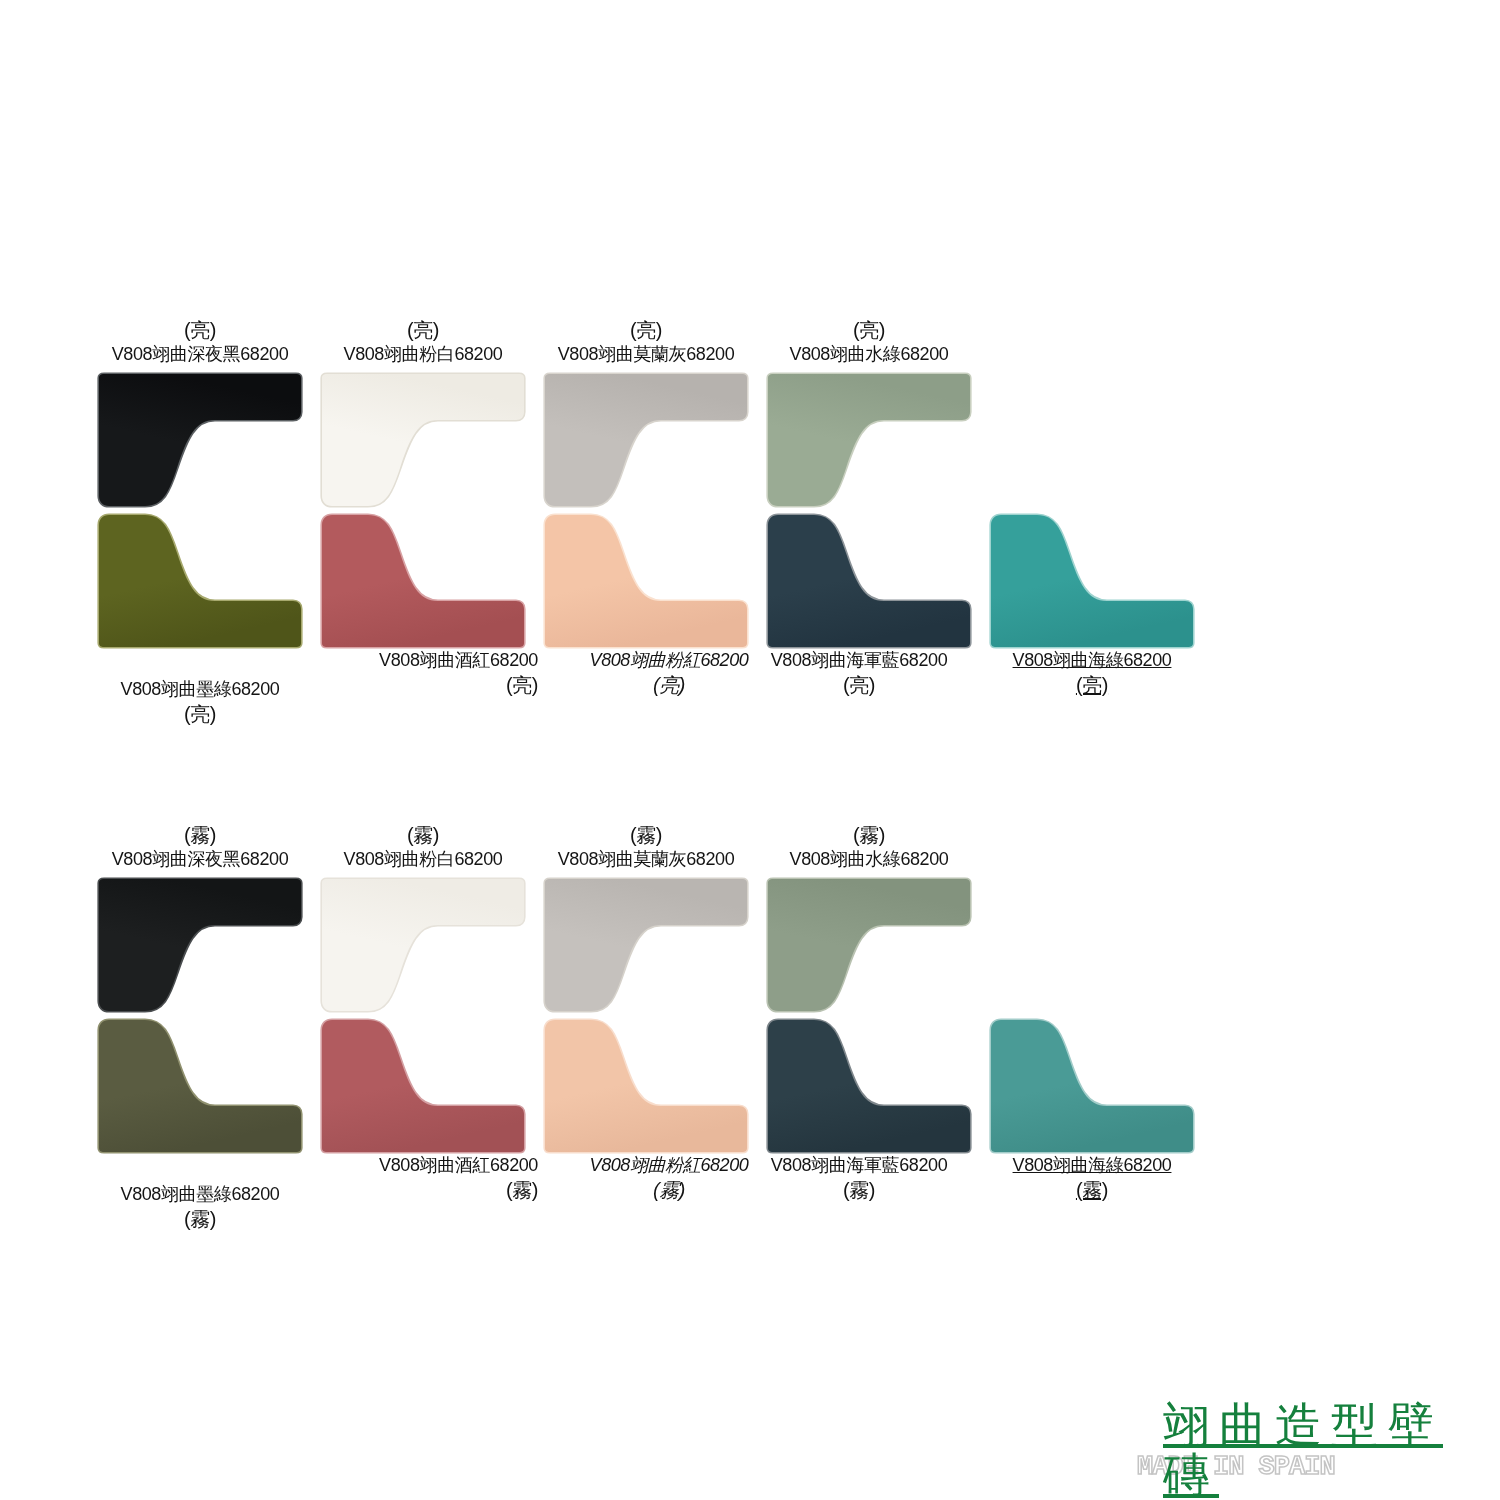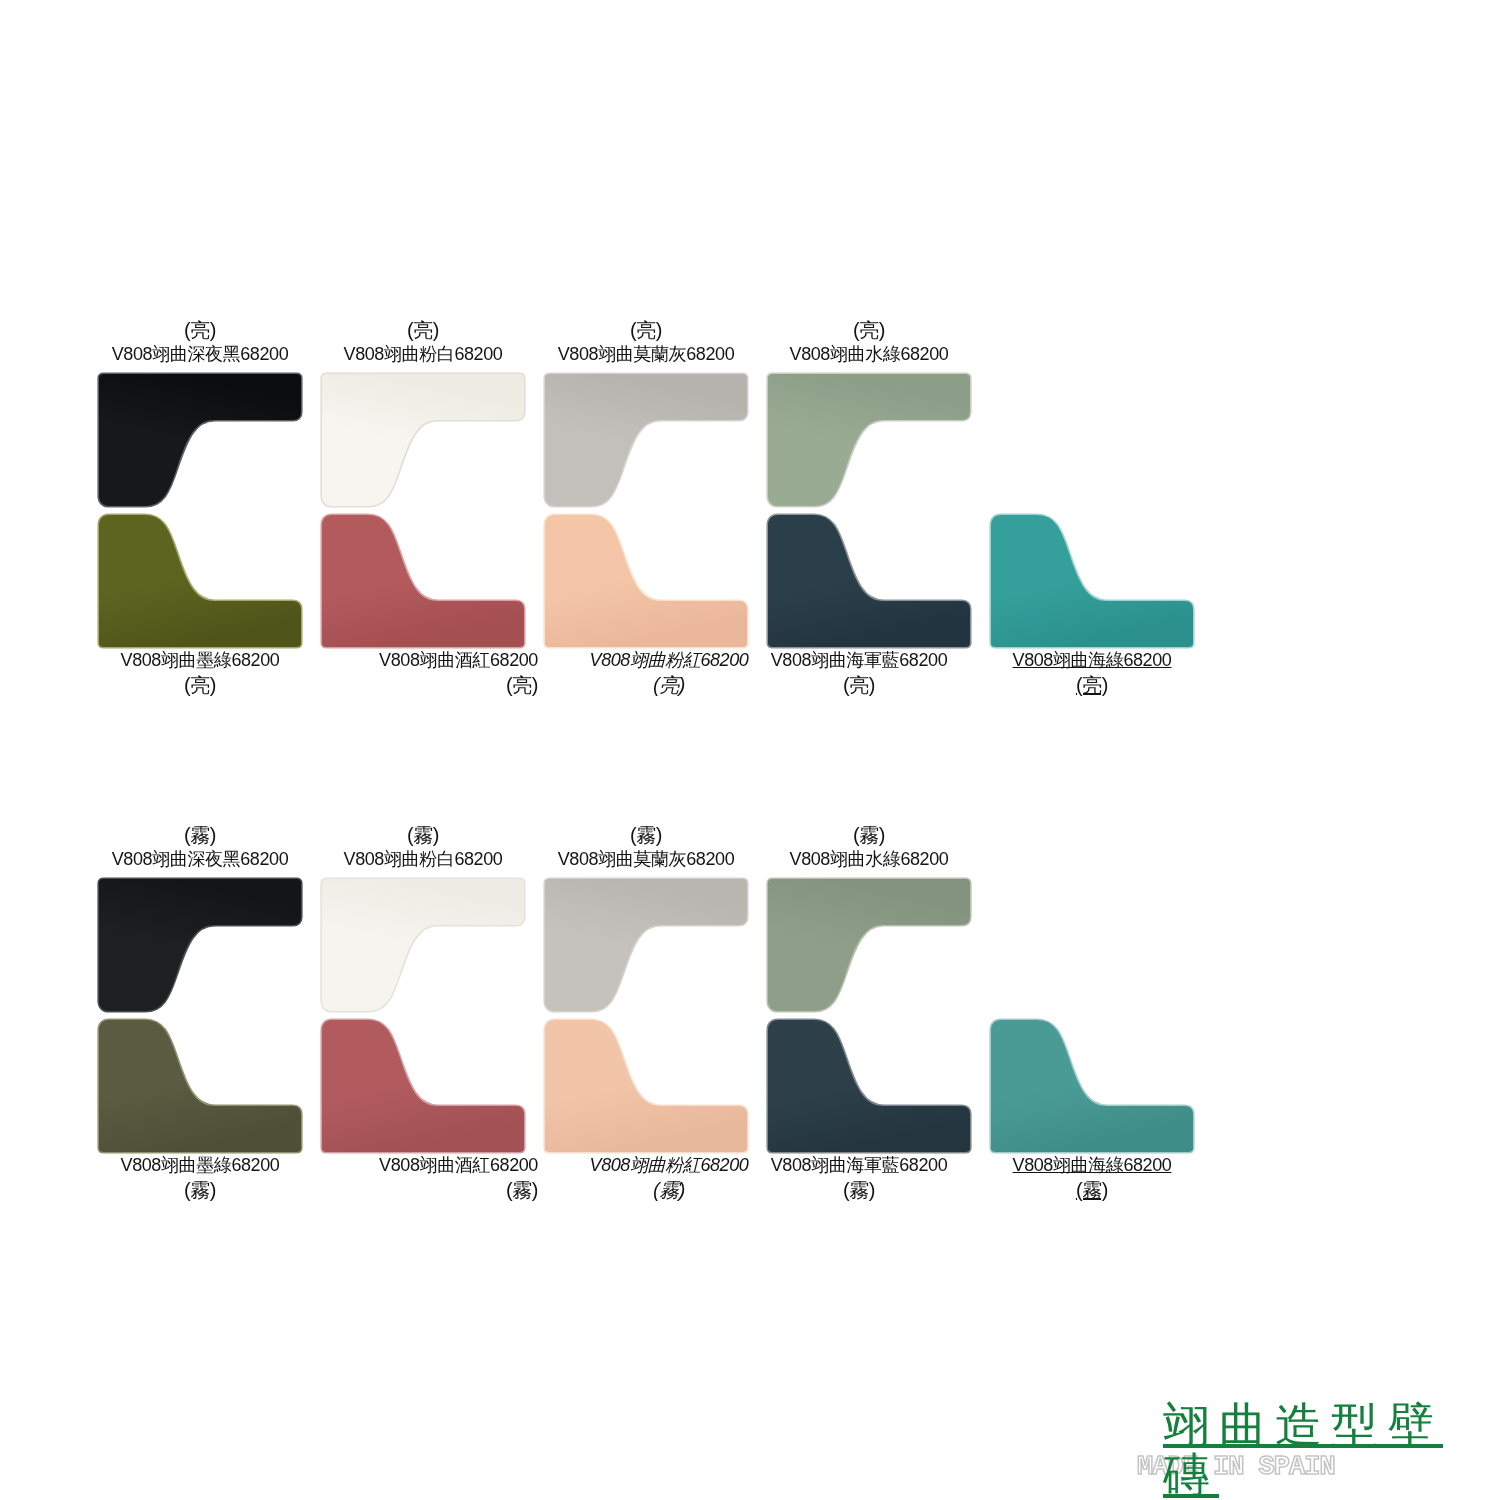--- a/index.html
+++ b/index.html
@@ -61,21 +61,21 @@
     line-height: 25px;
   }
 
   
   .label.t0 { left: 85px;  }
   .label.t1 { left: 308px; }
   .label.t2 { left: 531px; }
   .label.t3 { left: 754px; }
 
   
-  .label.b0 { left: 85px;  }
+  .label.b0 { left: 85px; margin-top: 29px;  }
   .label.b1 { left: 308px; text-align: right; }
   .label.b2 { left: 554px; font-style: italic; }
   .label.b3 { left: 744px; }
   .label.b4 { left: 977px; text-decoration: underline; }
 
   
   .tiles {
     position: absolute;
     left: 0;
     top: 54px;

